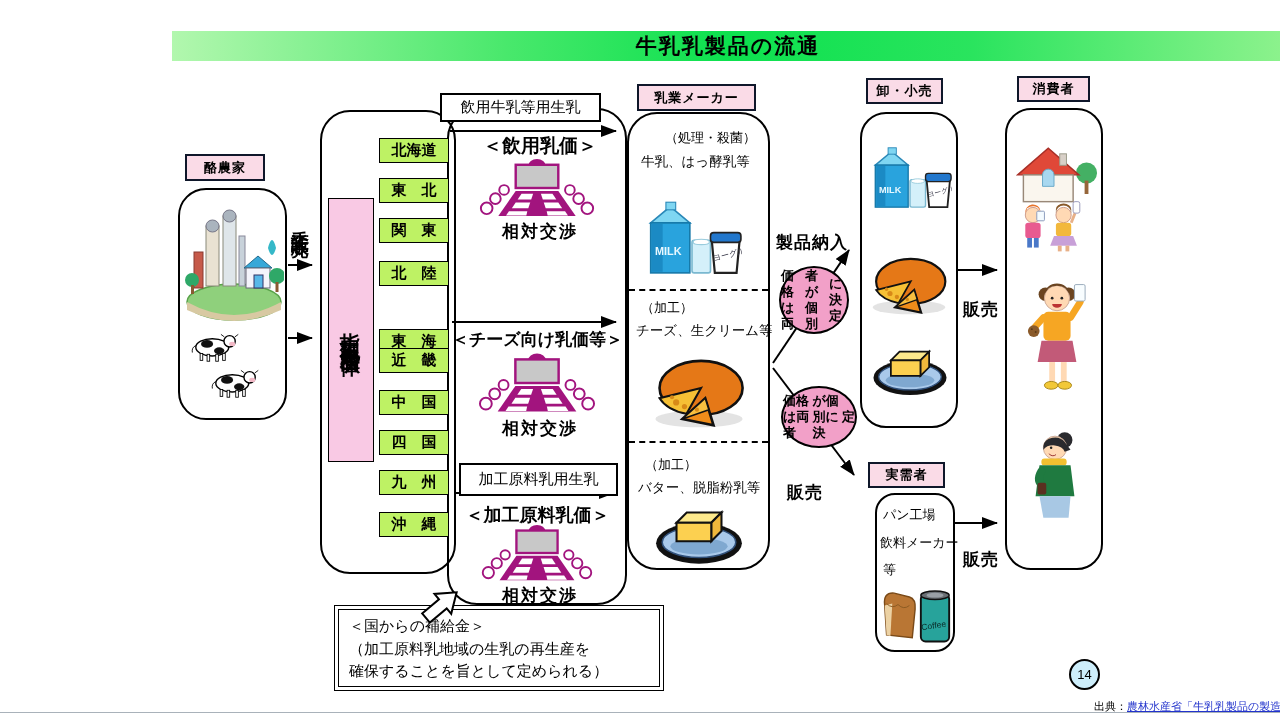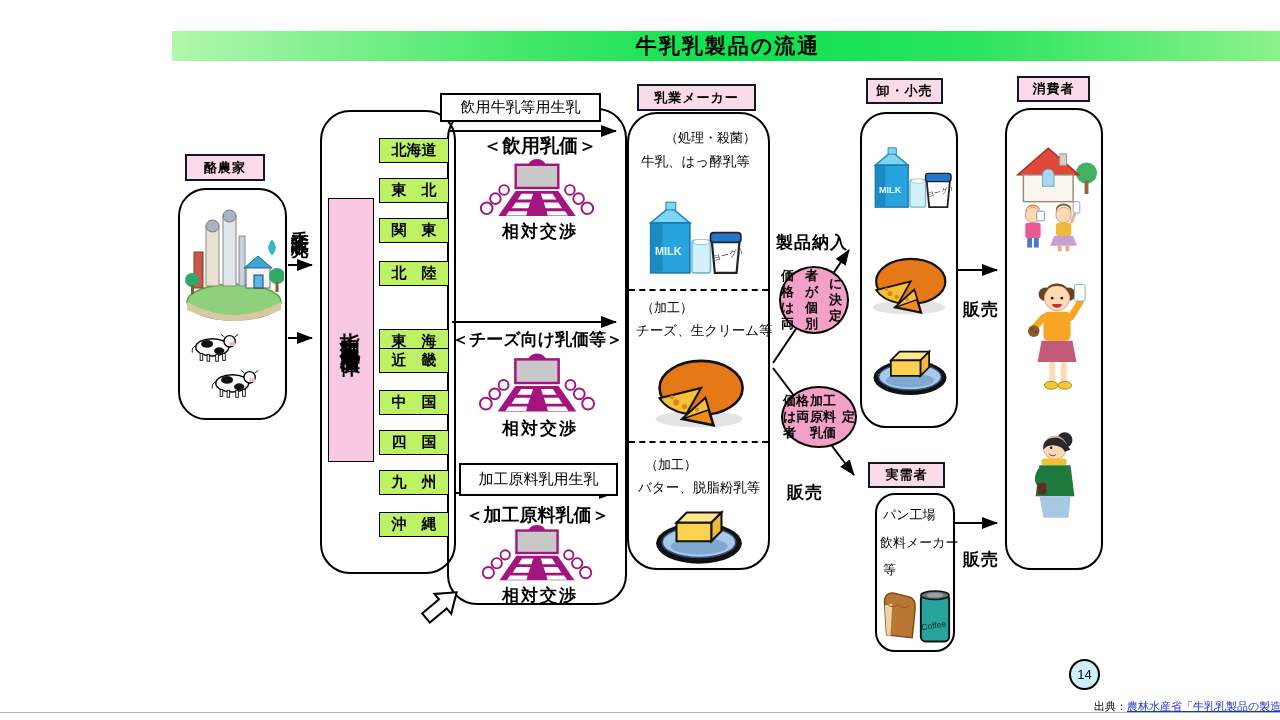--- a/index.html
+++ b/index.html
@@ -193,20 +193,25 @@
   <div class="pricecap" style="left:455px;top:503px;width:165px;font-size:18px;">＜加工原料乳価＞</div>
   <svg class="icon" style="left:478px;top:524px;" width="118" height="58" viewBox="0 0 120 62">
       <use href="#meeting"></use>
     </svg>
   <div class="negolabel" style="left:460px;top:584px;width:160px;">相対交渉</div>
 
   <svg class="icon" style="left:418px;top:572px;z-index:5;" width="62" height="58" viewBox="0 0 62 58">
     <polygon points="0,-6 22,-6 22,-13 40,0 22,13 22,6 0,6" transform="translate(8,46) rotate(-40)" fill="#fff" stroke="#000" stroke-width="2"></polygon>
   </svg>
 
+  <div class="subsidy">
+    <div>＜国からの補給金＞</div>
+    <div>（加工原料乳地域の生乳の再生産を</div>
+    <div>確保することを旨として定められる）</div>
+  </div>
 
   <div class="plabel" style="left:637px;top:84px;width:119px;height:27px;">乳業メーカー</div>
   <div class="container" style="left:627px;top:112px;width:143px;height:458px;"></div>
   <div class="smalltag" style="left:665px;top:129px;">（処理・殺菌）</div>
   <div class="prodtext" style="left:641px;top:153px;">牛乳、はっ酵乳等</div>
   <svg class="icon" style="left:642px;top:192px;" width="100" height="90" viewBox="0 0 92 82">
     <use href="#milkset"></use>
     <text x="12" y="58" font-size="10" font-weight="bold" fill="#e8f8ff">MILK</text>
     <text x="66" y="63" font-size="7.5" fill="#334" transform="rotate(-14 66 63)">ヨーグルト</text>
   </svg>
@@ -224,21 +229,21 @@
     </svg>
 
   <div class="flowword" style="left:776px;top:216px;">製品納入</div>
   <div class="ellipse" style="left:779px;top:266px;width:70px;height:68px;">
     <span>価格は両</span>
       <span>者が個別</span>
       <span>に決定</span>
   </div>
   <div class="ellipse" style="left:781px;top:386px;width:76px;height:62px;">
     <span>価格は両者</span>
-      <span>加工原料乳価</span>
+      <span>が個別に決</span>
       <span>定</span>
   </div>
   <div class="flowword" style="left:787px;top:466px;">販売</div>
 
   <div class="plabel" style="left:866px;top:78px;width:77px;height:26px;">卸・小売</div>
   <div class="container" style="left:860px;top:112px;width:98px;height:316px;border-radius:26px;"></div>
   <svg class="icon" style="left:868px;top:138px;" width="84" height="78" viewBox="0 0 92 82">
     <use href="#milkset"></use>
     <text x="12" y="58" font-size="10" font-weight="bold" fill="#e8f8ff">MILK</text>
     <text x="66" y="63" font-size="7.5" fill="#334" transform="rotate(-14 66 63)">ヨーグルト</text>

